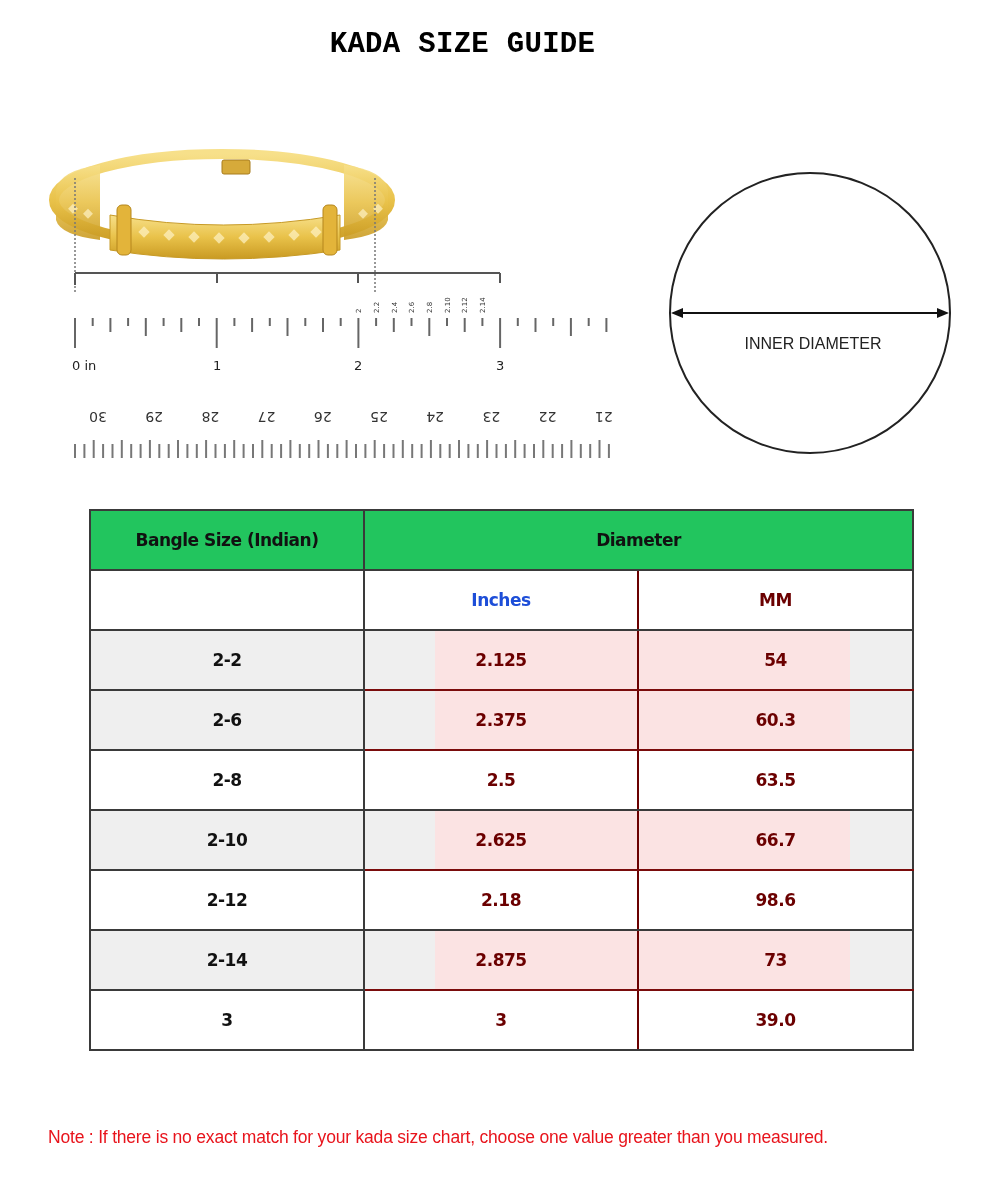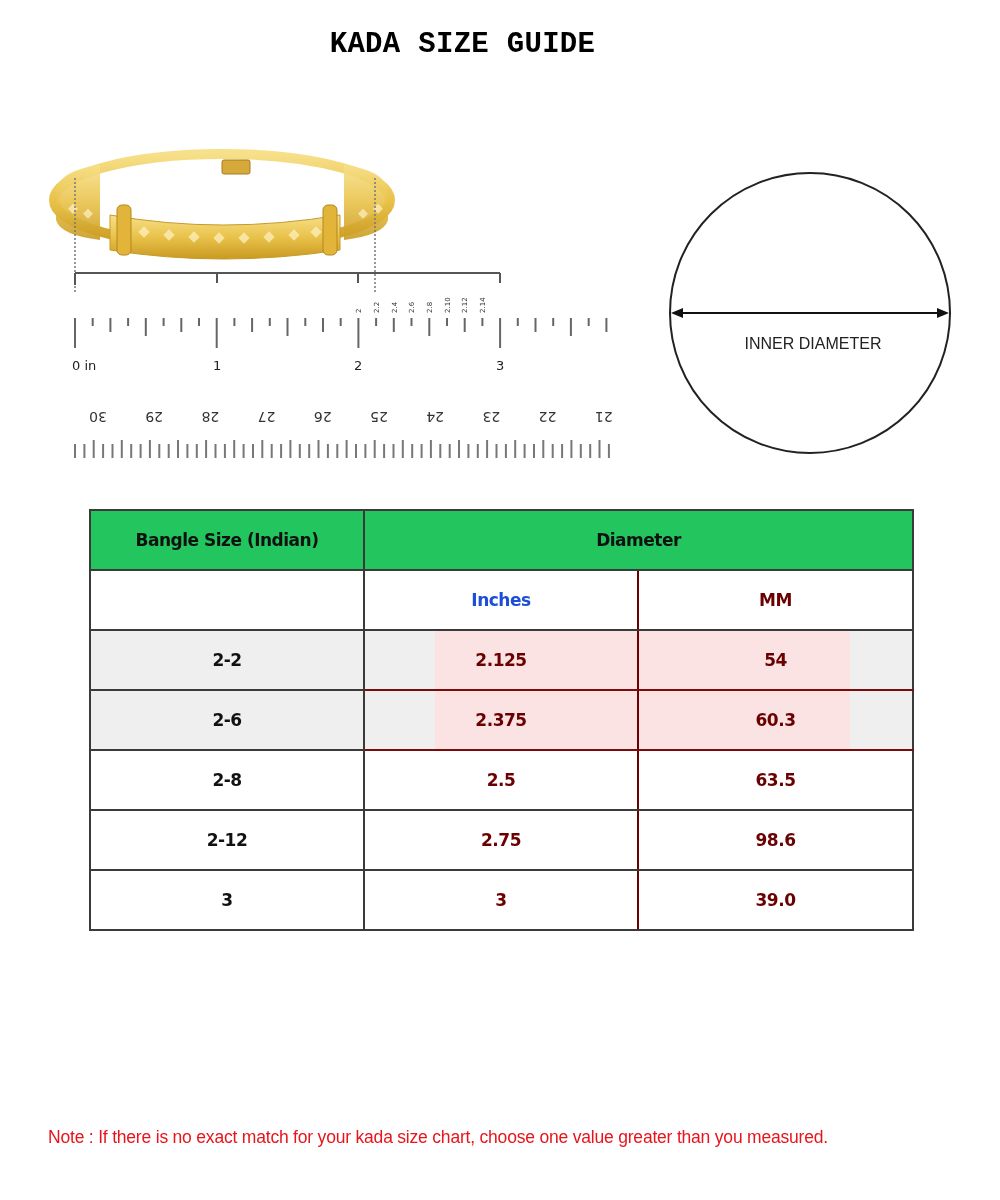--- a/index.html
+++ b/index.html
@@ -248,24 +248,34 @@
       <tr class="shade">
         <td class="size-cell">2-6</td>
         <td class="val val-in">2.375</td>
         <td class="val val-mm">60.3</td>
       </tr>
       <tr>
         <td class="size-cell">2-8</td>
         <td class="val val-in">2.5</td>
         <td class="val val-mm">63.5</td>
       </tr>
+      <tr class="shade">
+        <td class="size-cell">2-10</td>
+        <td class="val val-in">2.625</td>
+        <td class="val val-mm">66.7</td>
+      </tr>
       <tr>
         <td class="size-cell">2-12</td>
-        <td class="val val-in">2.75</td>
+        <td class="val val-in">2.18</td>
         <td class="val val-mm">98.6</td>
+      </tr>
+      <tr class="shade">
+        <td class="size-cell">2-14</td>
+        <td class="val val-in">2.875</td>
+        <td class="val val-mm">73</td>
       </tr>
       <tr>
         <td class="size-cell">3</td>
         <td class="val val-in">3</td>
         <td class="val val-mm">39.0</td>
       </tr>
     </tbody>
 </table>
 
 <div class="note">Note : If there is no exact match for your kada size chart, choose one value greater than you measured.</div>

